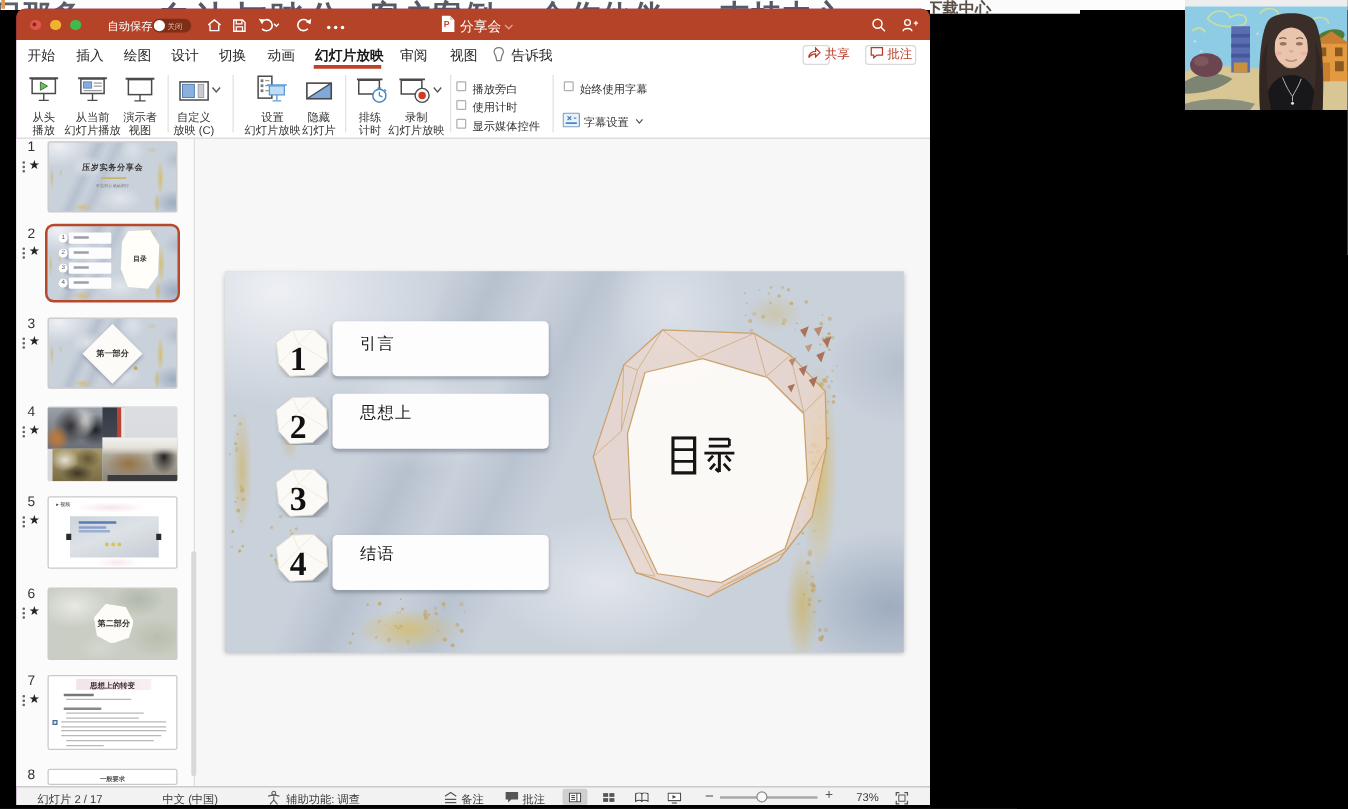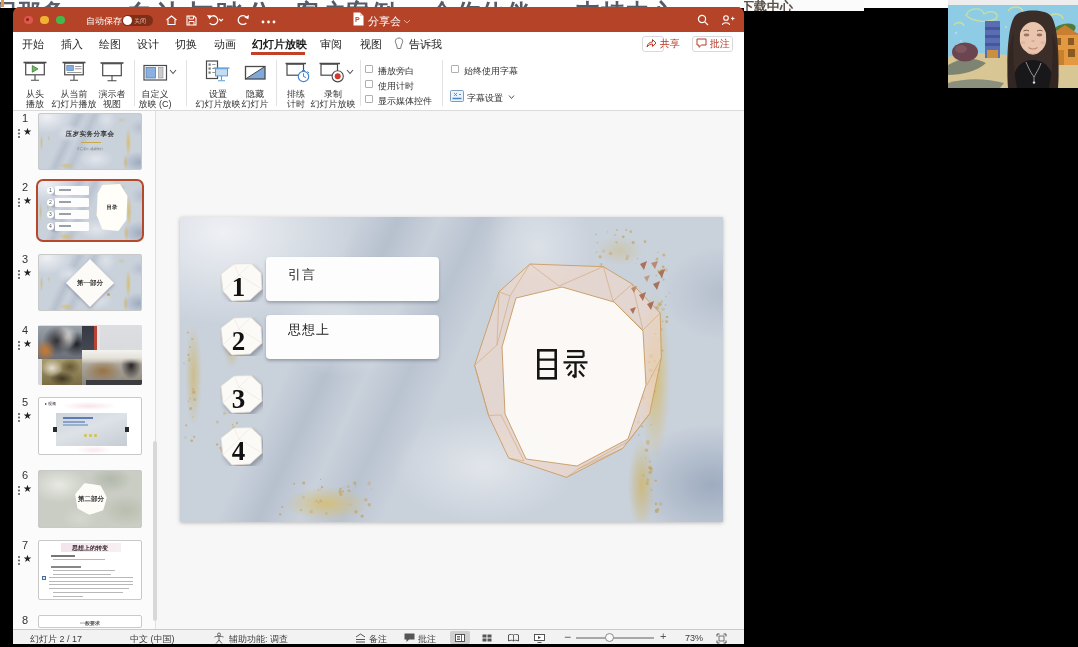--- a/index.html
+++ b/index.html
@@ -593,20 +593,23 @@
               <polygon points="467,87 474,84 471,93" fill="#a7705a"></polygon>
               <polygon points="450,92 456,90 453,97"></polygon>
             </g>
           </svg>
           <div class="obox" style="top:40px;">
               <div class="txt" style="top:9px;">引言</div>
             </div>
           <div class="obox" style="top:98px;">
               <div class="txt">思想上</div>
             </div>
+          <div class="obox" style="top:211px;">
+              <div class="txt">结语</div>
+            </div>
           <div class="hex" style="top:46px;">
             <svg width="43" height="39" viewBox="0 0 43 39">
                 <polygon points="14,1 31,0.5 41,10 42,26 30,37 12,38 3,28 1,11" fill="#fbfaf6" stroke="#e3ddd0" stroke-width="0.8" filter="drop-shadow(2px 3px 2px rgba(100,105,120,0.55))"></polygon>
                 <path d="M14 1 L19 12 L31 0.5 M3 28 L19 12 L42 26" stroke="#eee8dc" stroke-width="0.7" fill="none"></path>
               </svg>
             <div class="n">1</div>
           </div>
           <div class="hex" style="top:100px;">
             <svg width="43" height="39" viewBox="0 0 43 39">
                 <polygon points="14,1 31,0.5 41,10 42,26 30,37 12,38 3,28 1,11" fill="#fbfaf6" stroke="#e3ddd0" stroke-width="0.8" filter="drop-shadow(2px 3px 2px rgba(100,105,120,0.55))"></polygon>

